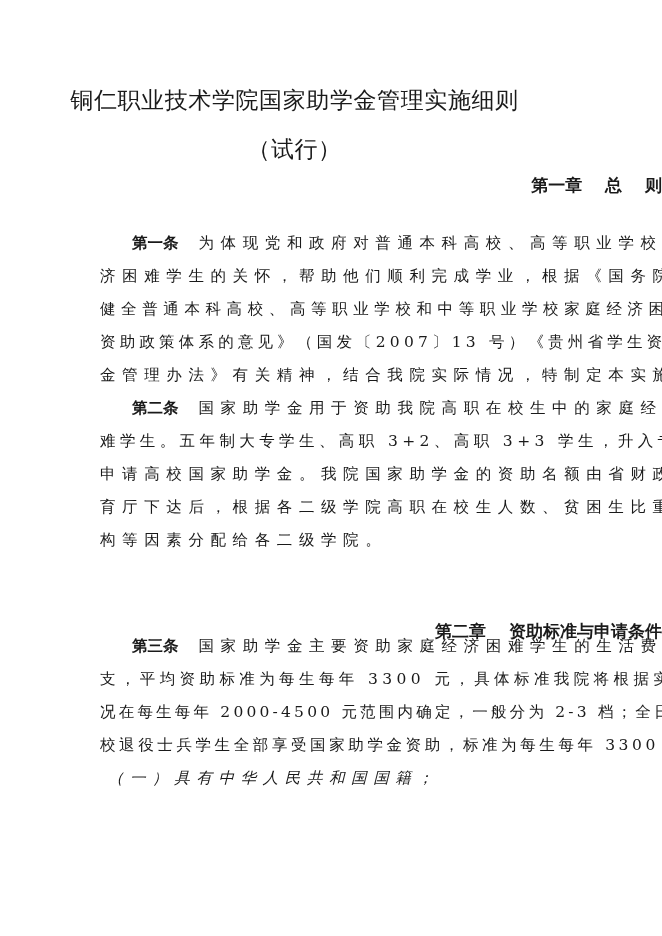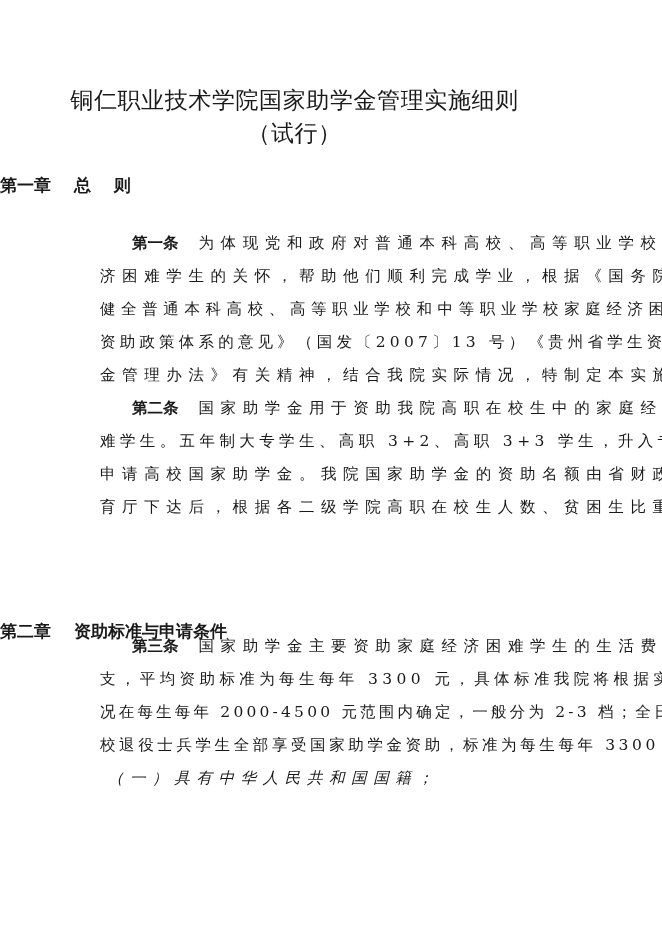--- a/index.html
+++ b/index.html
@@ -26,25 +26,25 @@
       left: 0; width: 589px;
       text-align: center;
       font-family: "DejaVu Sans", "Liberation Sans", sans-serif;
       font-size: 23px;
       letter-spacing: 0.6px;
       font-weight: normal;
       margin: 0;
       line-height: 30px;
     }
     .title.main { top: 85px; }
-    .title.sub { top: 118px; }
+    .title.sub { top: 134px; }
     .chapter {
       position: absolute;
       left: 0; width: 662px;
-      text-align: left;
+      text-align: right;
       font-family: "DejaVu Sans", "Liberation Sans", sans-serif;
       font-size: 17px;
       font-weight: bold;
       line-height: 24px;
       margin: 0;
       white-space: pre;
     }
     .para {
       position: absolute;
       left: 100px;
@@ -86,20 +86,21 @@
     <span class="line" style="letter-spacing:5.6px;">健全普通本科高校、高等职业学校和中等职业学校家庭经济困难学生</span>
     <span class="line" style="letter-spacing:4.2px;">资助政策体系的意见》（国发〔2007〕13 号）《贵州省学生资助资</span>
     <span class="line">金管理办法》有关精神，结合我院实际情况，特制定本实施细则。</span>
   </div>
 
   <div class="para" style="top:392px;">
     <span class="line"><span class="indent"></span><span class="lead">第二条</span><span class="gap"></span><span>国家助学金用于资助我院高职在校生中的家庭经济困</span></span>
     <span class="line" style="letter-spacing:4.4px;">难学生。五年制大专学生、高职 3+2、高职 3+3 学生，升入专科后可</span>
     <span class="line">申请高校国家助学金。我院国家助学金的资助名额由省财政厅、省教</span>
     <span class="line">育厅下达后，根据各二级学院高职在校生人数、贫困生比重和生源结</span>
+    <span class="line">构等因素分配给各二级学院。</span>
   </div>
 
   <h2 class="chapter" style="top:577px;margin-top:42px;">第二章　 资助标准与申请条件</h2>
 
   <div class="para" style="top:630px;">
     <span class="line"><span class="indent"></span><span class="lead">第三条</span><span class="gap"></span><span>国家助学金主要资助家庭经济困难学生的生活费用开</span></span>
     <span class="line" style="letter-spacing:4.4px;">支，平均资助标准为每生每年 3300 元，具体标准我院将根据实际情</span>
     <span class="line" style="letter-spacing:3.2px;">况在每生每年 2000-4500 元范围内确定，一般分为 2-3 档；全日制在</span>
     <span class="line" style="letter-spacing:3.6px;">校退役士兵学生全部享受国家助学金资助，标准为每生每年 3300 元。</span>
   </div>

